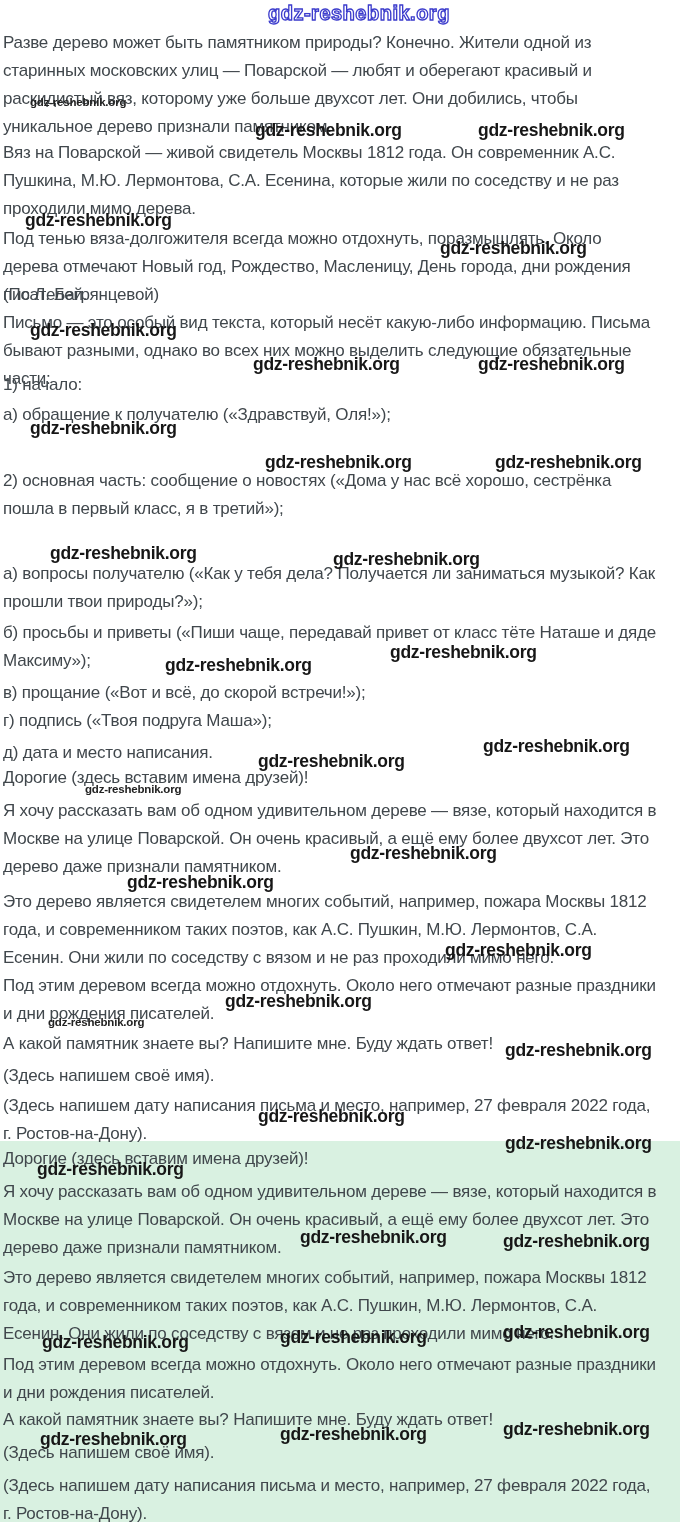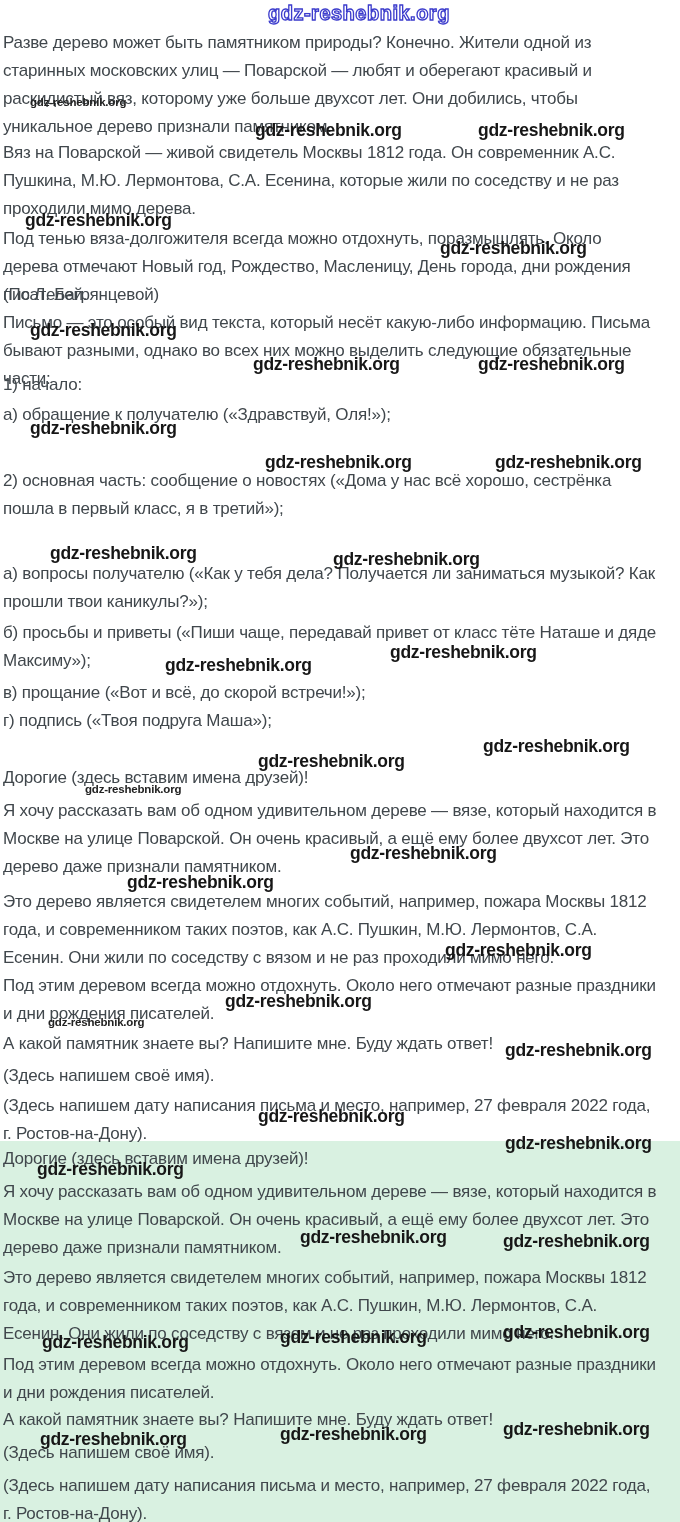--- a/index.html
+++ b/index.html
@@ -61,24 +61,25 @@
 
   <div class="para" style="top:29px">Разве дерево может быть памятником природы? Конечно. Жители одной из старинных московских улиц — Поварской — любят и оберегают красивый и раскидистый вяз, которому уже больше двухсот лет. Они добились, чтобы уникальное дерево признали памятником.</div>
   <div class="para" style="top:139px">Вяз на Поварской — живой свидетель Москвы 1812 года. Он современник А.С. Пушкина, М.Ю. Лермонтова, С.А. Есенина, которые жили по соседству и не раз проходили мимо дерева.</div>
   <div class="para" style="top:225px">Под тенью вяза-долгожителя всегда можно отдохнуть, поразмышлять. Около дерева отмечают Новый год, Рождество, Масленицу, День города, дни рождения писателей.</div>
   <div class="para" style="top:281px">(По Л. Багрянцевой)</div>
 
   <div class="para" style="top:309px">Письмо — это особый вид текста, который несёт какую-либо информацию. Письма бывают разными, однако во всех них можно выделить следующие обязательные части:</div>
   <div class="para" style="top:371px">1) начало:</div>
   <div class="para" style="top:401px">а) обращение к получателю («Здравствуй, Оля!»);</div>
   <div class="para" style="top:467px">2) основная часть: сообщение о новостях («Дома у нас всё хорошо, сестрёнка пошла в первый класс, я в третий»);</div>
-  <div class="para" style="top:560px">а) вопросы получателю («Как у тебя дела? Получается ли заниматься музыкой? Как прошли твои каникулы?»);</div>
+  <div class="para" style="top:560px">а) вопросы получателю («Как у тебя дела? Получается ли заниматься музыкой? Как прошли твои природы?»);</div>
   <div class="para" style="top:619px">б) просьбы и приветы («Пиши чаще, передавай привет от класс тёте Наташе и дяде Максиму»);</div>
   <div class="para" style="top:679px">в) прощание («Вот и всё, до скорой встречи!»);</div>
   <div class="para" style="top:707px">г) подпись («Твоя подруга Маша»);</div>
+  <div class="para" style="top:739px">д) дата и место написания.</div>
 
   <div class="para" style="top:764px">Дорогие (здесь вставим имена друзей)!</div>
   <div class="para" style="top:797px">Я хочу рассказать вам об одном удивительном дереве — вязе, который находится в Москве на улице Поварской. Он очень красивый, а ещё ему более двухсот лет. Это дерево даже признали памятником.</div>
   <div class="para" style="top:888px">Это дерево является свидетелем многих событий, например, пожара Москвы 1812 года, и современником таких поэтов, как А.С. Пушкин, М.Ю. Лермонтов, С.А. Есенин. Они жили по соседству с вязом и не раз проходили мимо него.</div>
   <div class="para" style="top:972px">Под этим деревом всегда можно отдохнуть. Около него отмечают разные праздники и дни рождения писателей.</div>
   <div class="para" style="top:1030px">А какой памятник знаете вы? Напишите мне. Буду ждать ответ!</div>
   <div class="para" style="top:1062px">(Здесь напишем своё имя).</div>
   <div class="para" style="top:1092px">(Здесь напишем дату написания письма и место, например, 27 февраля 2022 года, г. Ростов-на-Дону).</div>
 
   <div class="para" style="top:1145px">Дорогие (здесь вставим имена друзей)!</div>

